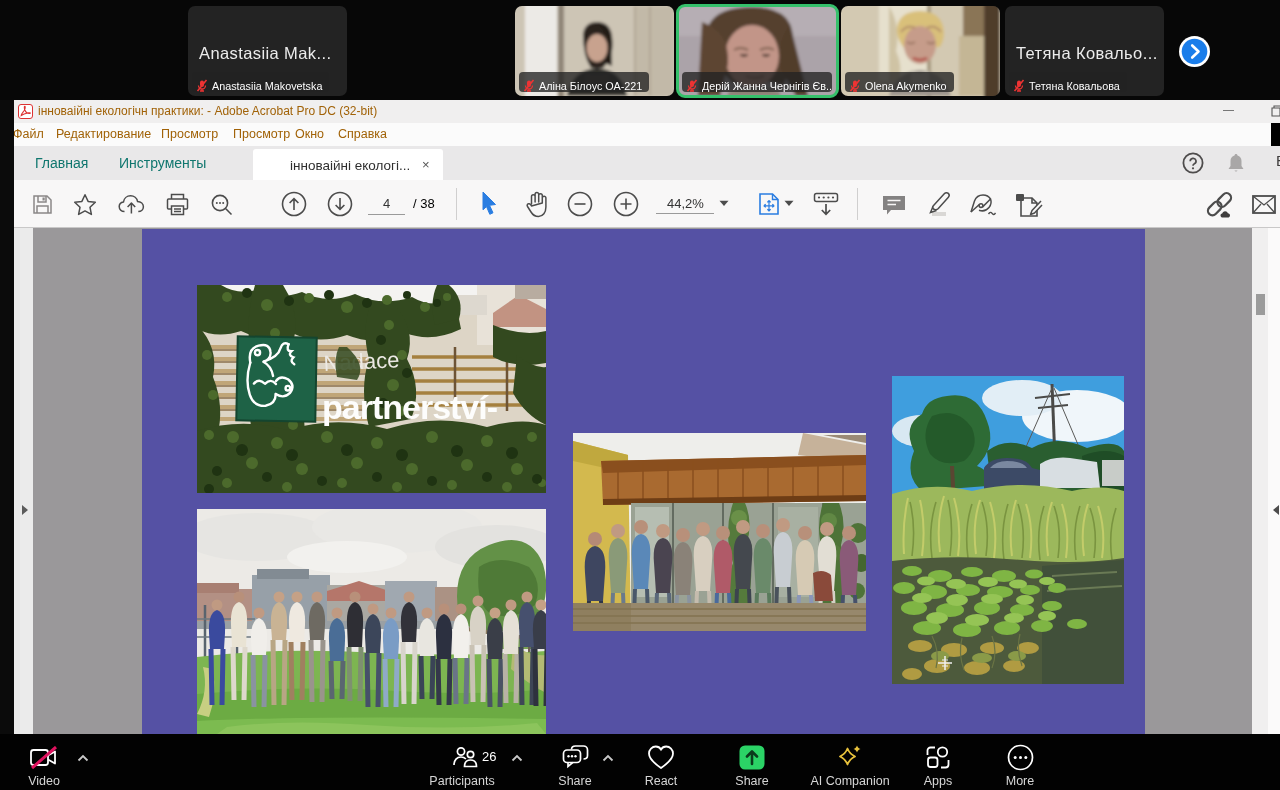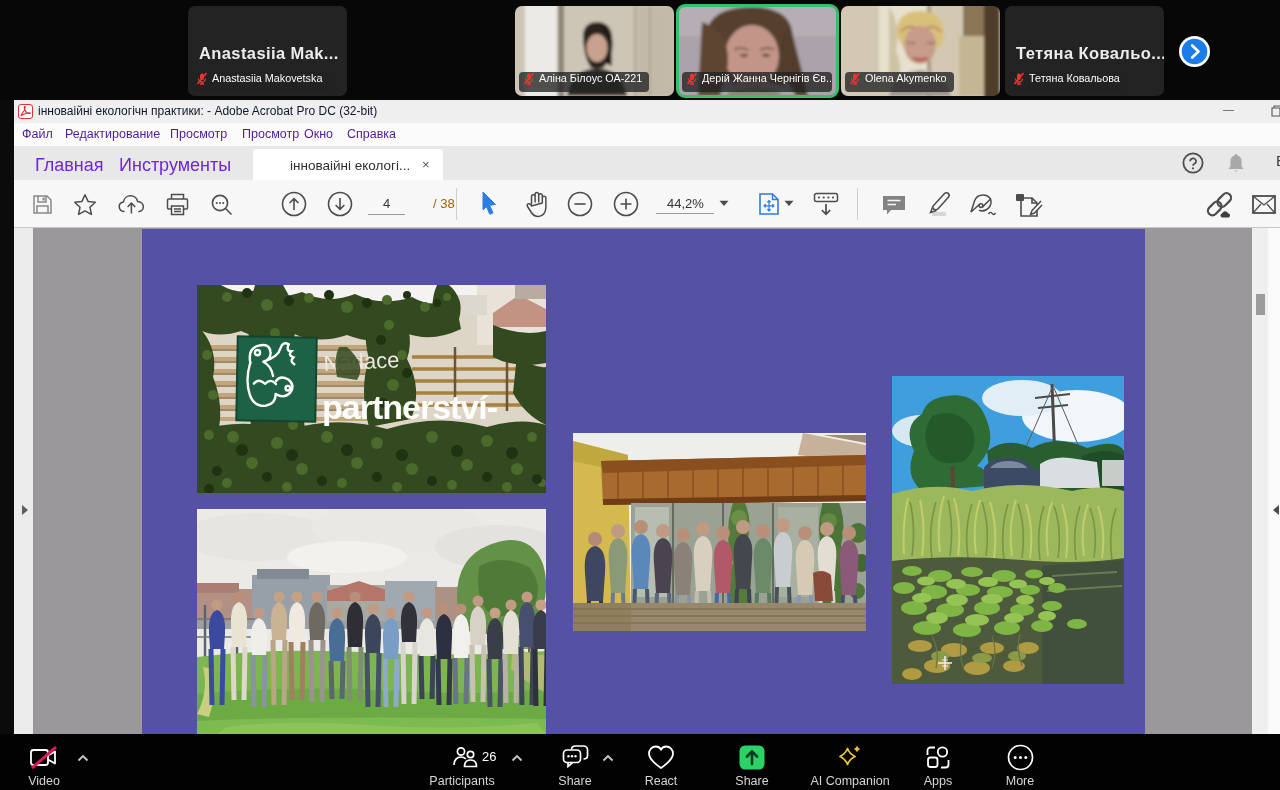--- a/index.html
+++ b/index.html
@@ -3,30 +3,30 @@
 <meta charset="utf-8">
 <style>
   * { margin:0; padding:0; box-sizing:border-box; }
   html,body { width:1280px; height:790px; overflow:hidden; background:#000; }
   body { font-family:"Liberation Sans", sans-serif; position:relative; }
   .abs { position:absolute; }
 
   
   #strip { left:0; top:0; width:1280px; height:100px; background:#070707; }
   .tile { position:absolute; top:6px; width:159px; height:90px; border-radius:7px; overflow:hidden; background:#232323; }
-  .tile .big { position:absolute; left:11px; top:38px; color:#ececec; font-size:16.5px; font-weight:bold; letter-spacing:0.4px; white-space:nowrap; }
-  .nlabel { position:absolute; left:4px; bottom:4px; height:20px; background:rgba(35,35,35,0.78); border-radius:4px; display:flex; align-items:flex-start; padding:0 7px 0 4px; color:#fdfdfd; font-size:10.8px; white-space:nowrap; max-width:152px; overflow:hidden; }
+  .tile .big { position:absolute; left:11px; top:38px; color:#ececec; font-size:16.5px; font-weight:normal; letter-spacing:0.4px; white-space:nowrap; }
+  .nlabel { position:absolute; left:4px; bottom:4px; height:20px; background:rgba(35,35,35,0.78); border-radius:4px; display:flex; align-items:flex-end; padding:0 7px 0 4px; color:#fdfdfd; font-size:10.8px; white-space:nowrap; max-width:152px; overflow:hidden; }
   .nlabel svg { margin-right:4px; flex:0 0 auto; }
 
   
-  #titlebar { left:14px; top:100px; width:1266px; height:23px; background:#f0efef; color:#0f172a; font-size:12px; }
-  #menubar  { left:14px; top:123px; width:1266px; height:23px; background:#fbfbfb; color:#4c1d95; font-size:12.5px; }
+  #titlebar { left:14px; top:100px; width:1266px; height:23px; background:#f0efef; color:#a16207; font-size:12px; }
+  #menubar  { left:5px; top:123px; width:1266px; height:23px; background:#fbfbfb; color:#a16207; font-size:12.5px; }
   .menuitem { position:absolute; top:4px; }
   #tabbar   { left:14px; top:146px; width:1266px; height:34px; background:#e9e8e9; }
-  .tabtxt { position:absolute; top:9px; font-size:18px; color:#6d28d9; }
+  .tabtxt { position:absolute; top:9px; font-size:14px; color:#0f766e; }
   #activetab { position:absolute; left:239px; top:3px; width:190px; height:31px; background:#ffffff; border-radius:3px 3px 0 0; }
   #toolbar  { left:14px; top:180px; width:1266px; height:48px; background:#f8f7f7; border-bottom:1px solid #c9c8c8; }
 
   
   #docleftblack { left:0; top:100px; width:14px; height:634px; background:#0b0b0b; }
   #sidebar { left:14px; top:228px; width:19px; height:506px; background:#ebebeb; }
   #docgray { left:33px; top:228px; width:1219px; height:506px; background:#9a989a; }
   #slide { left:142px; top:229px; width:1003px; height:505px; background:#5551a4; }
   #scrolltrack { left:1252px; top:228px; width:16px; height:506px; background:#f0efef; }
   #scrollthumb { left:1256px; top:294px; width:9px; height:21px; background:#9b9b9b; }
@@ -241,21 +241,21 @@
       <circle cx="13" cy="13" r="11.5" fill="none" stroke="#4c4c4c" stroke-width="1.6"></circle>
       <path d="M13 19 V8 M8.6 12 L13 7.6 L17.4 12" fill="none" stroke="#4c4c4c" stroke-width="1.6"></path>
     </svg>
 
   <svg class="abs" style="left:313px;top:11px" width="26" height="26" viewBox="0 0 26 26">
       <circle cx="13" cy="13" r="11.5" fill="none" stroke="#4c4c4c" stroke-width="1.6"></circle>
       <path d="M13 7 V18 M8.6 14 L13 18.4 L17.4 14" fill="none" stroke="#4c4c4c" stroke-width="1.6"></path>
     </svg>
 
   <div class="abs" style="left:354px;top:10px;width:37px;height:25px;border-bottom:1.5px solid #9a9a9a;text-align:center;font-size:13px;color:#333;padding-top:6px;">4</div>
-  <span class="abs" style="left:399px;top:16px;font-size:13px;color:#a16207;margin-left:20px;">/  38</span>
+  <span class="abs" style="left:399px;top:16px;font-size:13px;color:#000000;">/  38</span>
   <div class="abs" style="left:442px;top:8px;width:1px;height:32px;background:#d0cfcf"></div>
 
   <svg class="abs" style="left:466px;top:11px" width="18" height="26" viewBox="0 0 18 26">
       <path d="M3 1 L15.5 13.5 L9.5 14.3 L13 21.8 L9.8 23.3 L6.5 15.6 L3 18.8 Z" fill="#2a7de1" stroke="#2a7de1" stroke-linejoin="round"></path>
     </svg>
 
   <svg class="abs" style="left:510px;top:11px" width="26" height="27" viewBox="0 0 26 27">
       <g fill="none" stroke="#4c4c4c" stroke-width="1.5" stroke-linejoin="round" stroke-linecap="round">
         <path d="M7.5 13 V5.5 a1.8 1.8 0 0 1 3.6 0 V11 M11.1 11 V3.2 a1.8 1.8 0 0 1 3.6 0 V11 M14.7 11 V4.5 a1.8 1.8 0 0 1 3.6 0 V12 M18.3 12 V7 a1.8 1.8 0 0 1 3.6 0 V16 C21.9 21.5 19 25.5 14.5 25.5 C10.5 25.5 8.8 24 7 21 L3.5 15.5 C2.6 14.2 3.6 12.3 5.3 12.8 C6.3 13.1 7 14 7.5 15 Z"></path>
       </g>

